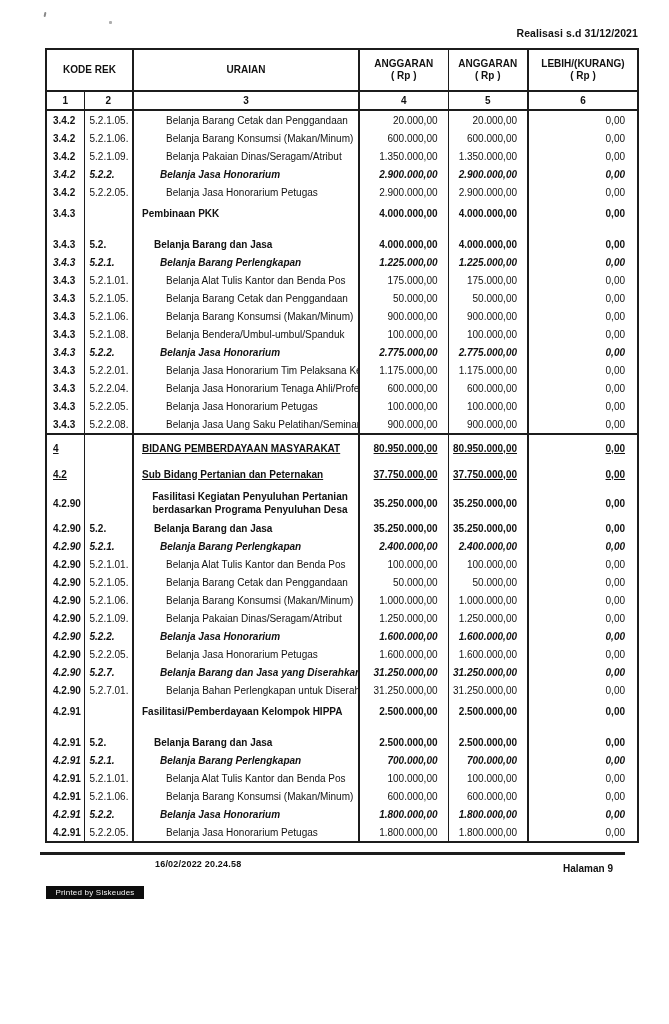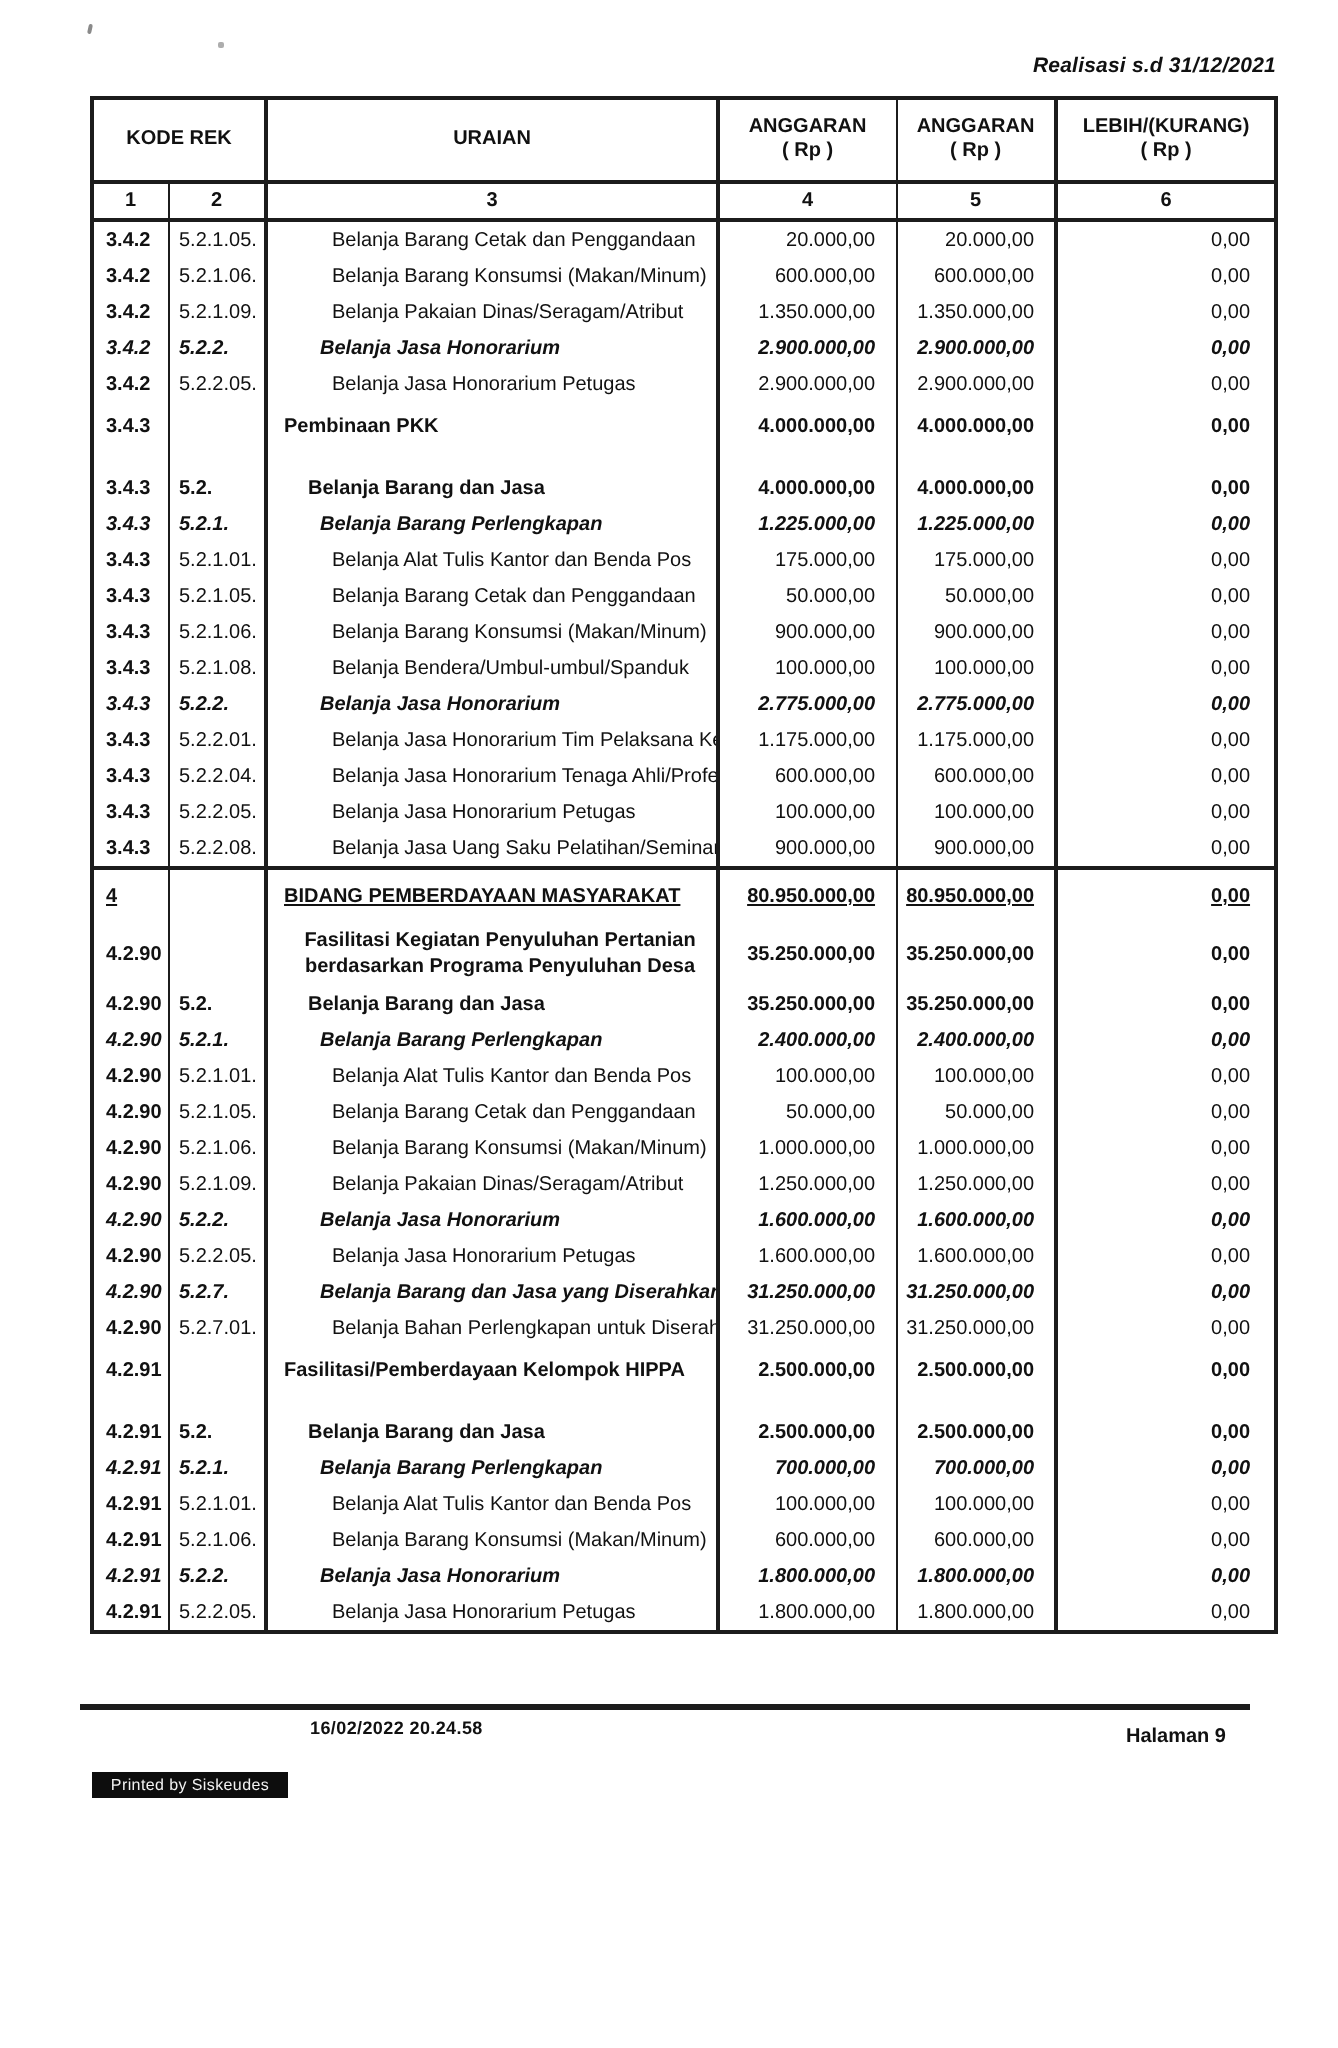--- a/index.html
+++ b/index.html
@@ -11,21 +11,21 @@
     font-family: "Liberation Sans", "DejaVu Sans", sans-serif;
     color: #111;
     overflow: hidden;
   }
   .speck { position:absolute; background:#8a8a8a; border-radius:1px; }
   .speck.s1 { left:44px; top:12px; width:2px; height:5px; transform:rotate(12deg); }
   .speck.s2 { left:109px; top:21px; width:3px; height:3px; opacity:.7; }
 
   .report-period {
     position:absolute; top:27px; right:31px;
-    font-size:10.5px; font-weight:bold; letter-spacing:.1px;font-style:italic;
+    font-size:10.5px; font-weight:bold; letter-spacing:.1px;
   }
 
   table.budget {
     position:absolute; left:45px; top:48px;
     width:592px; border-collapse:collapse; table-layout:fixed;
     border:2.4px solid #1c1c1c;
     font-size:10px;
     padding-left:45px;
   }
   col.w1{width:38px} col.w2{width:49px} col.w3{width:226px}
@@ -275,20 +275,28 @@
       <td class="c6 bl2">0,00</td>
     </tr>
         <tr class="row style-bidang section-top">
       <td class="c1">4</td>
       <td class="c2 bl1"></td>
       <td class="c3 bl2">BIDANG PEMBERDAYAAN MASYARAKAT</td>
       <td class="c4 bl2">80.950.000,00</td>
       <td class="c5 bl1">80.950.000,00</td>
       <td class="c6 bl2">0,00</td>
     </tr>
+        <tr class="row style-bidang">
+      <td class="c1">4.2</td>
+      <td class="c2 bl1"></td>
+      <td class="c3 bl2">Sub Bidang Pertanian dan Peternakan</td>
+      <td class="c4 bl2">37.750.000,00</td>
+      <td class="c5 bl1">37.750.000,00</td>
+      <td class="c6 bl2">0,00</td>
+    </tr>
         <tr class="row style-activity two-line">
       <td class="c1">4.2.90</td>
       <td class="c2 bl1"></td>
       <td class="c3 bl2">Fasilitasi Kegiatan Penyuluhan Pertanian<div>berdasarkan Programa Penyuluhan Desa</div></td>
       <td class="c4 bl2">35.250.000,00</td>
       <td class="c5 bl1">35.250.000,00</td>
       <td class="c6 bl2">0,00</td>
     </tr>
         <tr class="row style-sub1">
       <td class="c1">4.2.90</td>

